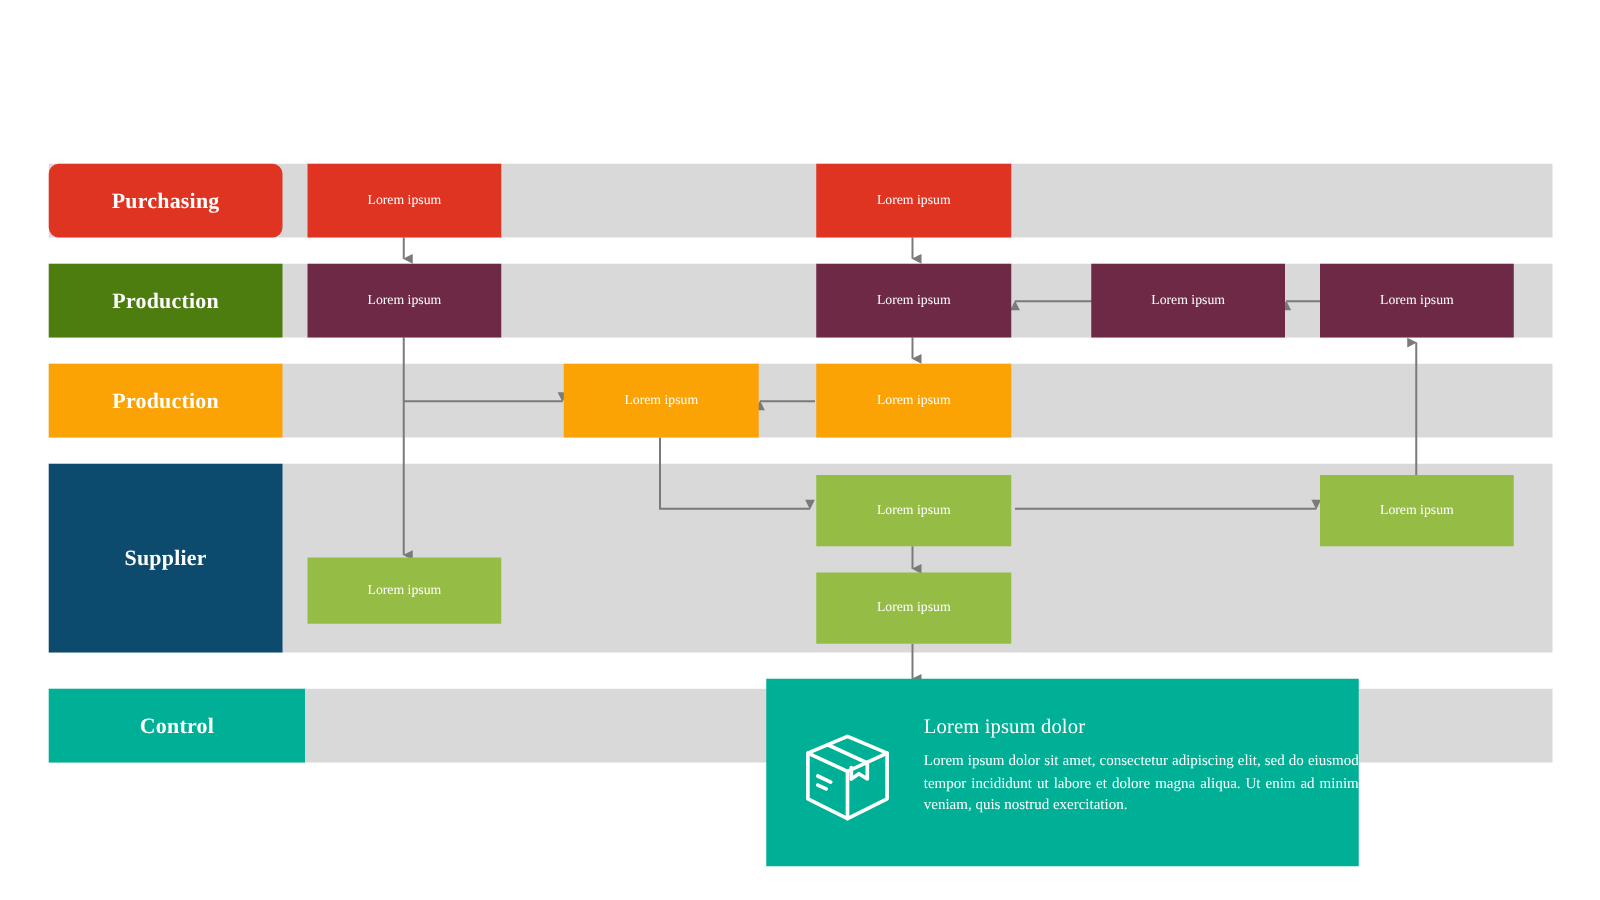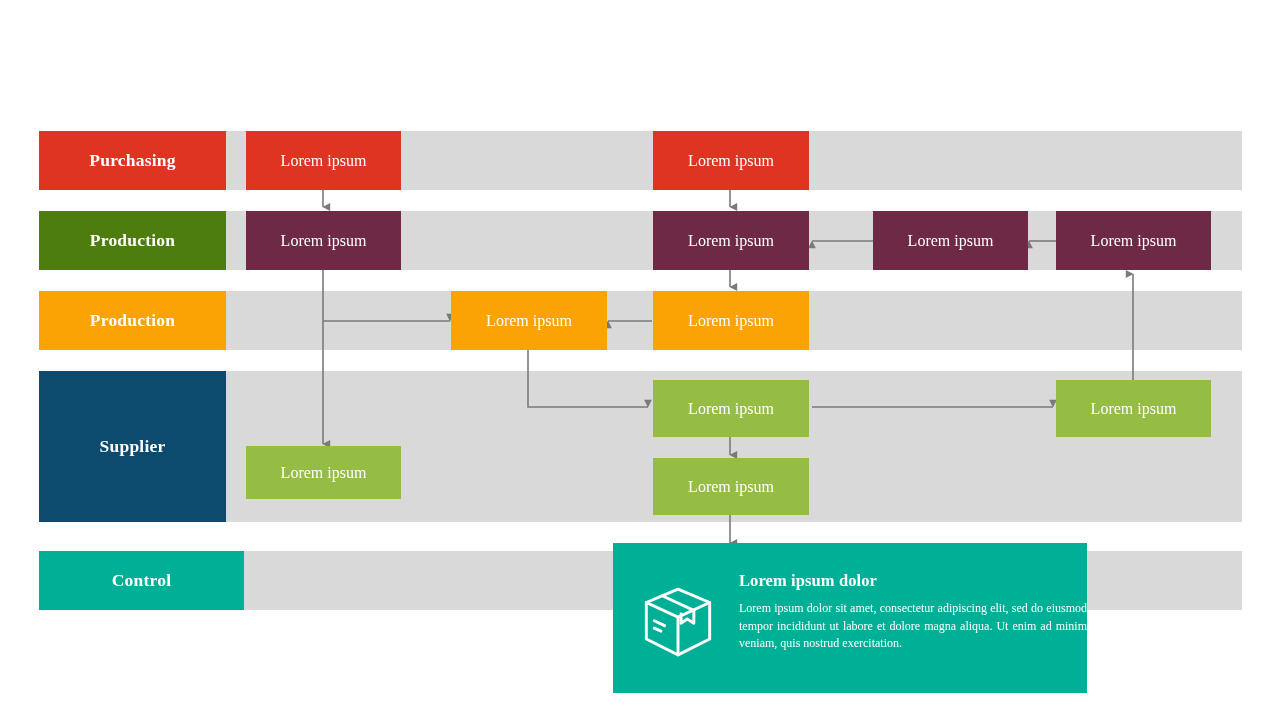--- a/index.html
+++ b/index.html
@@ -41,21 +41,21 @@
     font-size: 17.5px;
     letter-spacing: 0.2px;
     box-sizing: border-box;
   }
   .pbox {
     position: absolute;
     display: flex;
     align-items: center;
     justify-content: center;
     color: #ffffff;
-    font-size: 16px;
+    font-size: 11px;
     box-sizing: border-box;
     text-align: center;
     line-height: 1.2;
   }
   #connectors {
     position: absolute;
     left: 0;
     top: 0;
     width: 1280px;
     height: 720px;
@@ -74,21 +74,21 @@
     height: 78px;
     margin-top: 18px;
     margin-left: 4px;
   }
   #detail-text {
     margin-left: 22px;
     color: #ffffff;
   }
   #detail-heading {
     font-size: 16.5px;
-    font-weight: bold;
+    font-weight: normal;
     margin: 6px 11px 9px 0;
     letter-spacing: 0.1px;
   }
   #detail-body {
     font-size: 12px;
     line-height: 1.46;
     text-align: justify;
     width: 348px;
   }
 </style>
@@ -143,21 +143,21 @@
       <path d="M812,407 L1053,407" marker-end="url(#ah-right)"></path>
 
       <path d="M730,437 L730,455" marker-end="url(#ah-down)"></path>
 
       <path d="M1133,380 L1133,274" marker-end="url(#ah-up)"></path>
 
       <path d="M730,515 L730,543" marker-end="url(#ah-down)"></path>
     </g>
   </svg>
 
-  <div class="lane-label" style="left:39px; top:131px; width:187px; height:59px; background:#e03423;">
+  <div class="lane-label" style="left:39px; top:131px; width:187px; height:59px; background:#e03423;border-radius:8px;">
     <span>Purchasing</span>
   </div>
   <div class="lane-label" style="left:39px; top:211px; width:187px; height:59px; background:#4d7c0f;">
     <span>Production</span>
   </div>
   <div class="lane-label" style="left:39px; top:291px; width:187px; height:59px; background:#fba204;">
     <span>Production</span>
   </div>
   <div class="lane-label" style="left:39px; top:371px; width:187px; height:151px; background:#0c4a6e;">
     <span>Supplier</span>

